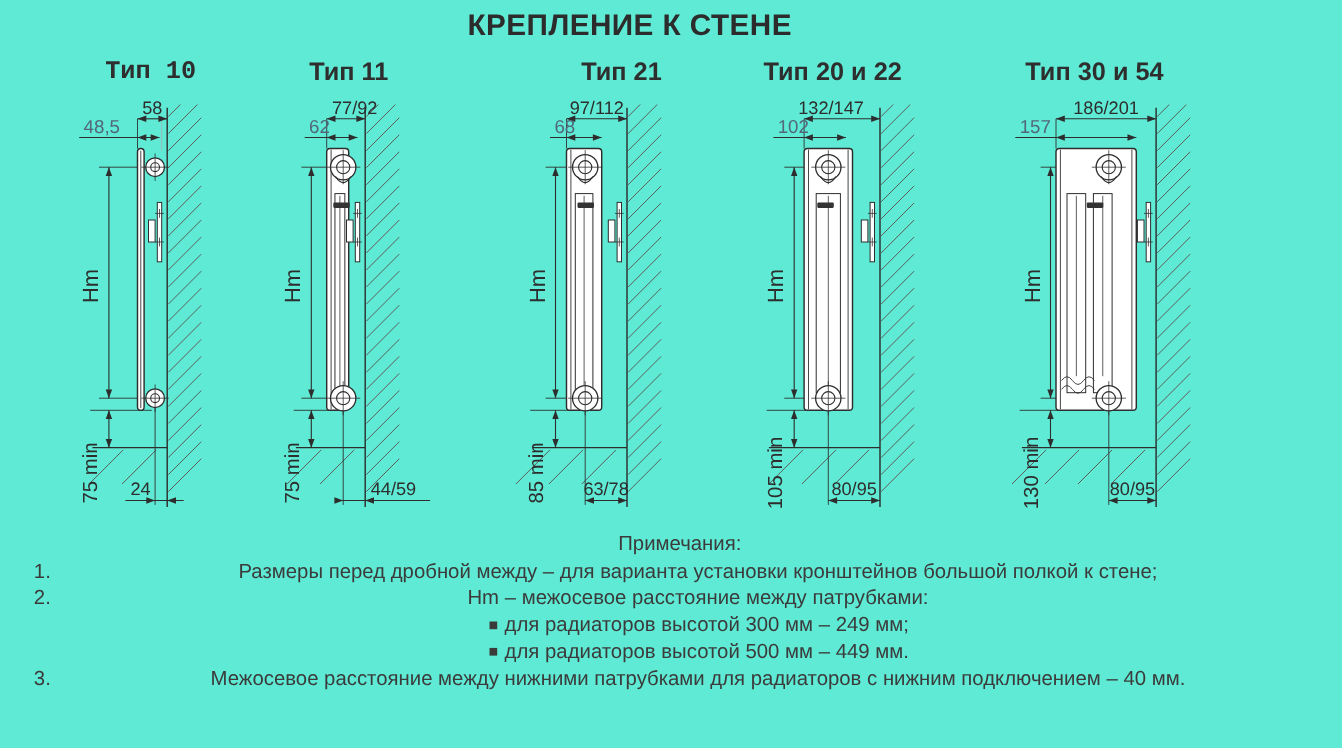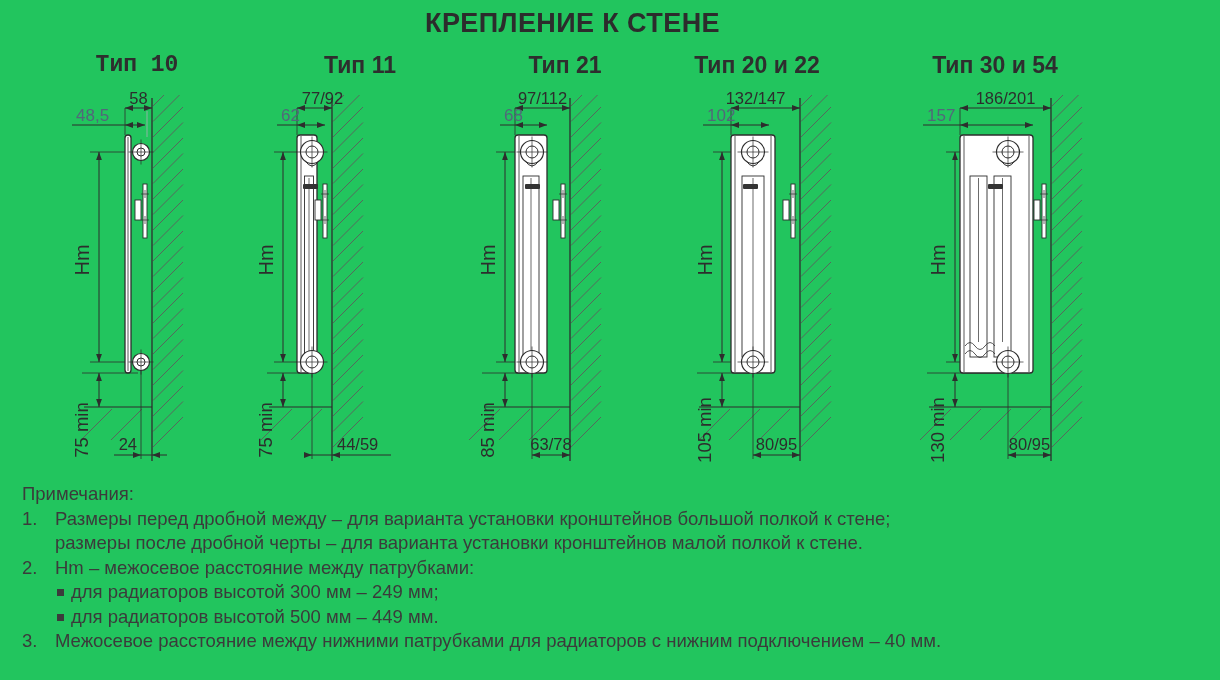--- a/index.html
+++ b/index.html
@@ -1,24 +1,24 @@
 <!DOCTYPE html>
 <html><head>
 <meta charset="utf-8">
 <style>
   html,body{margin:0;padding:0;background:#fff;}
-  .page{position:relative;width:1220px;height:680px;background:#22c55e;overflow:hidden;
+  .page{position:relative;width:1220px;height:680px;background:#5eead4;overflow:hidden;
         font-family:"Liberation Sans",sans-serif;}
   .title{position:absolute;top:8px;left:0;width:1145px;text-align:center;margin:0;
          font-size:27px;font-weight:700;color:#2c2c2c;letter-spacing:.4px;}
   .col-title{position:absolute;top:52px;transform:translateX(-50%);font-size:23px;
              font-weight:600;color:#2e2e2e;white-space:nowrap;}
   svg.diagram{position:absolute;top:90px;overflow:visible;}
   .notes{position:absolute;left:22px;top:482px;width:1192px;font-size:18.5px;
-         line-height:24.5px;color:#3b3b3b;}
+         line-height:24.5px;color:#3b3b3b;text-align:center;}
   .note-item{display:flex;align-items:flex-start;}
   .note-num{flex:0 0 33px;}
   .note-lines{flex:1 1 auto;}
   .nb-square{display:inline-block;width:7px;height:7px;background:#3b3b3b;
              margin:0 7px 2px 2px;}
 </style>
 </head>
 <body>
 
 <div class="page">
@@ -103,21 +103,21 @@
           <line x1="58.5" y1="62" x2="83.5" y2="62" stroke="#2d2d2d" stroke-width="0.7"></line>
           <line x1="71" y1="49.5" x2="71" y2="74.5" stroke="#2d2d2d" stroke-width="0.7"></line>
         </g>
         <g>
           <circle cx="71" cy="272" r="8.5" fill="#fff" stroke="#2d2d2d" stroke-width="1.2"></circle>
           <circle cx="71" cy="272" r="4" fill="none" stroke="#2d2d2d" stroke-width="1"></circle>
           <line x1="58.5" y1="272" x2="83.5" y2="272" stroke="#2d2d2d" stroke-width="0.7"></line>
           <line x1="71" y1="259.5" x2="71" y2="284.5" stroke="#2d2d2d" stroke-width="0.7"></line>
         </g>
       </svg>
-      <div class="col-title" style="left: 317px; margin-left: 43px;">Тип 11</div>
+      <div class="col-title" style="left: 317px;">Тип 11</div>
       <svg class="diagram" width="140" height="378" viewBox="0 0 140 378" style="left: 255px;">
         <g>
           <line x1="78" y1="16" x2="89" y2="5" stroke="#5c5c5c" stroke-width="0.9"></line>
           <line x1="78" y1="31.5" x2="104.5" y2="5" stroke="#5c5c5c" stroke-width="0.9"></line>
           <line x1="78" y1="47" x2="108" y2="17" stroke="#5c5c5c" stroke-width="0.9"></line>
           <line x1="78" y1="62.5" x2="108" y2="32.5" stroke="#5c5c5c" stroke-width="0.9"></line>
           <line x1="78" y1="78" x2="108" y2="48" stroke="#5c5c5c" stroke-width="0.9"></line>
           <line x1="78" y1="93.5" x2="108" y2="63.5" stroke="#5c5c5c" stroke-width="0.9"></line>
           <line x1="78" y1="109" x2="108" y2="79" stroke="#5c5c5c" stroke-width="0.9"></line>
           <line x1="78" y1="124.5" x2="108" y2="94.5" stroke="#5c5c5c" stroke-width="0.9"></line>
@@ -477,21 +477,20 @@
         </g>
       </svg>
     </div>
   <div class="notes">
     <div class="notes-heading">Примечания:</div>
     <div id="note-items">
         <div class="note-item">
           <span class="note-num">1.</span>
           <div class="note-lines">
             <div>Размеры перед дробной между – для варианта установки кронштейнов большой полкой к стене;</div>
-            <div>размеры после дробной черты – для варианта установки кронштейнов малой полкой к стене.</div>
           </div>
         </div>
         <div class="note-item">
           <span class="note-num">2.</span>
           <div class="note-lines">
             <div>Hm – межосевое расстояние между патрубками:</div>
             <div><span class="nb-square"></span>для радиаторов высотой 300 мм – 249 мм;</div>
             <div><span class="nb-square"></span>для радиаторов высотой 500 мм – 449 мм.</div>
           </div>
         </div>

